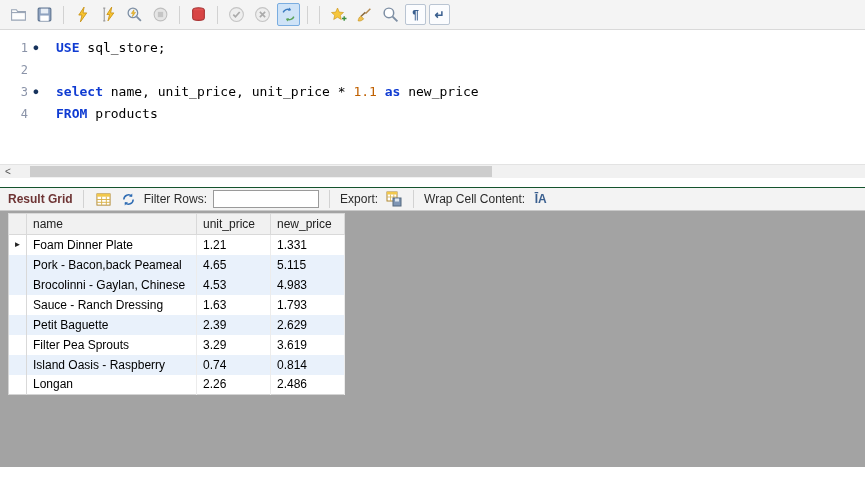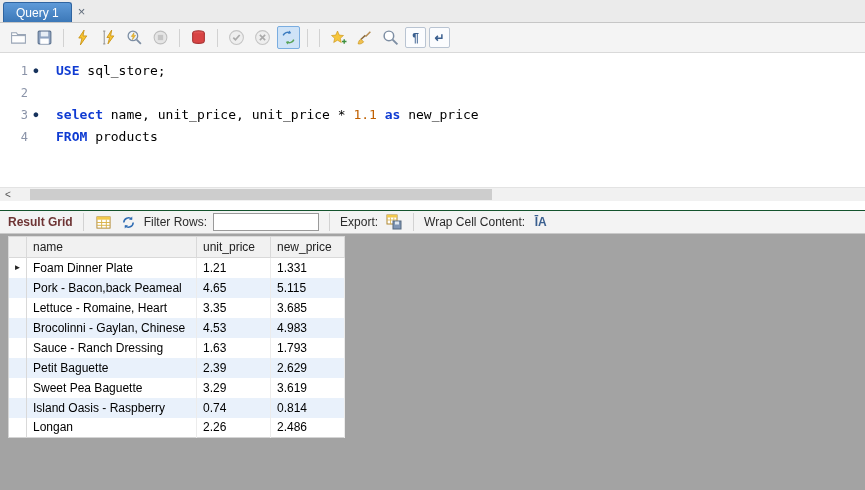--- a/index.html
+++ b/index.html
@@ -66,26 +66,20 @@
   .resultgrid tbody tr.alt { background:var(--altrow,#e9f1fb); }
   .resultgrid td.row-sel { width:18px; padding:0; text-align:center; font-size:8px; color:#222;
                            border-right:1px solid #d9d9d9; }
   .resultgrid { border:1px solid #d4d4d4; }
 </style>
 </head>
 <body>
 
 <div class="window">
 
-  <div class="tabbar">
-    <div class="tab">
-      <span class="tab-label">Query 1</span>
-    </div>
-    <span class="tab-close">×</span>
-  </div>
 
   <div class="toolbar">
     <div class="tbtn">
       <svg width="17" height="17" viewBox="0 0 16 16">
           <path d="M1.5 3.5h4.5l1.2 1.8h7.3v8H1.5z" fill="#fdfdfd" stroke="#98a4b5"></path>
           <path d="M1.5 6.2h13" stroke="#98a4b5"></path>
         </svg>
     </div>
     <div class="tbtn">
       <svg width="17" height="17" viewBox="0 0 16 16">
@@ -264,47 +258,41 @@
             <td>Foam Dinner Plate</td>
             <td>1.21</td>
             <td>1.331</td>
           </tr>
           <tr class="alt">
             <td class="row-sel"></td>
             <td>Pork - Bacon,back Peameal</td>
             <td>4.65</td>
             <td>5.115</td>
           </tr>
-          <tr>
-            <td class="row-sel"></td>
-            <td>Lettuce - Romaine, Heart</td>
-            <td>3.35</td>
-            <td>3.685</td>
-          </tr>
           <tr class="alt">
             <td class="row-sel"></td>
             <td>Brocolinni - Gaylan, Chinese</td>
             <td>4.53</td>
             <td>4.983</td>
           </tr>
           <tr>
             <td class="row-sel"></td>
             <td>Sauce - Ranch Dressing</td>
             <td>1.63</td>
             <td>1.793</td>
           </tr>
           <tr class="alt">
             <td class="row-sel"></td>
             <td>Petit Baguette</td>
             <td>2.39</td>
             <td>2.629</td>
           </tr>
           <tr>
             <td class="row-sel"></td>
-            <td>Sweet Pea Baguette</td>
+            <td>Filter Pea Sprouts</td>
             <td>3.29</td>
             <td>3.619</td>
           </tr>
           <tr class="alt">
             <td class="row-sel"></td>
             <td>Island Oasis - Raspberry</td>
             <td>0.74</td>
             <td>0.814</td>
           </tr>
           <tr>

